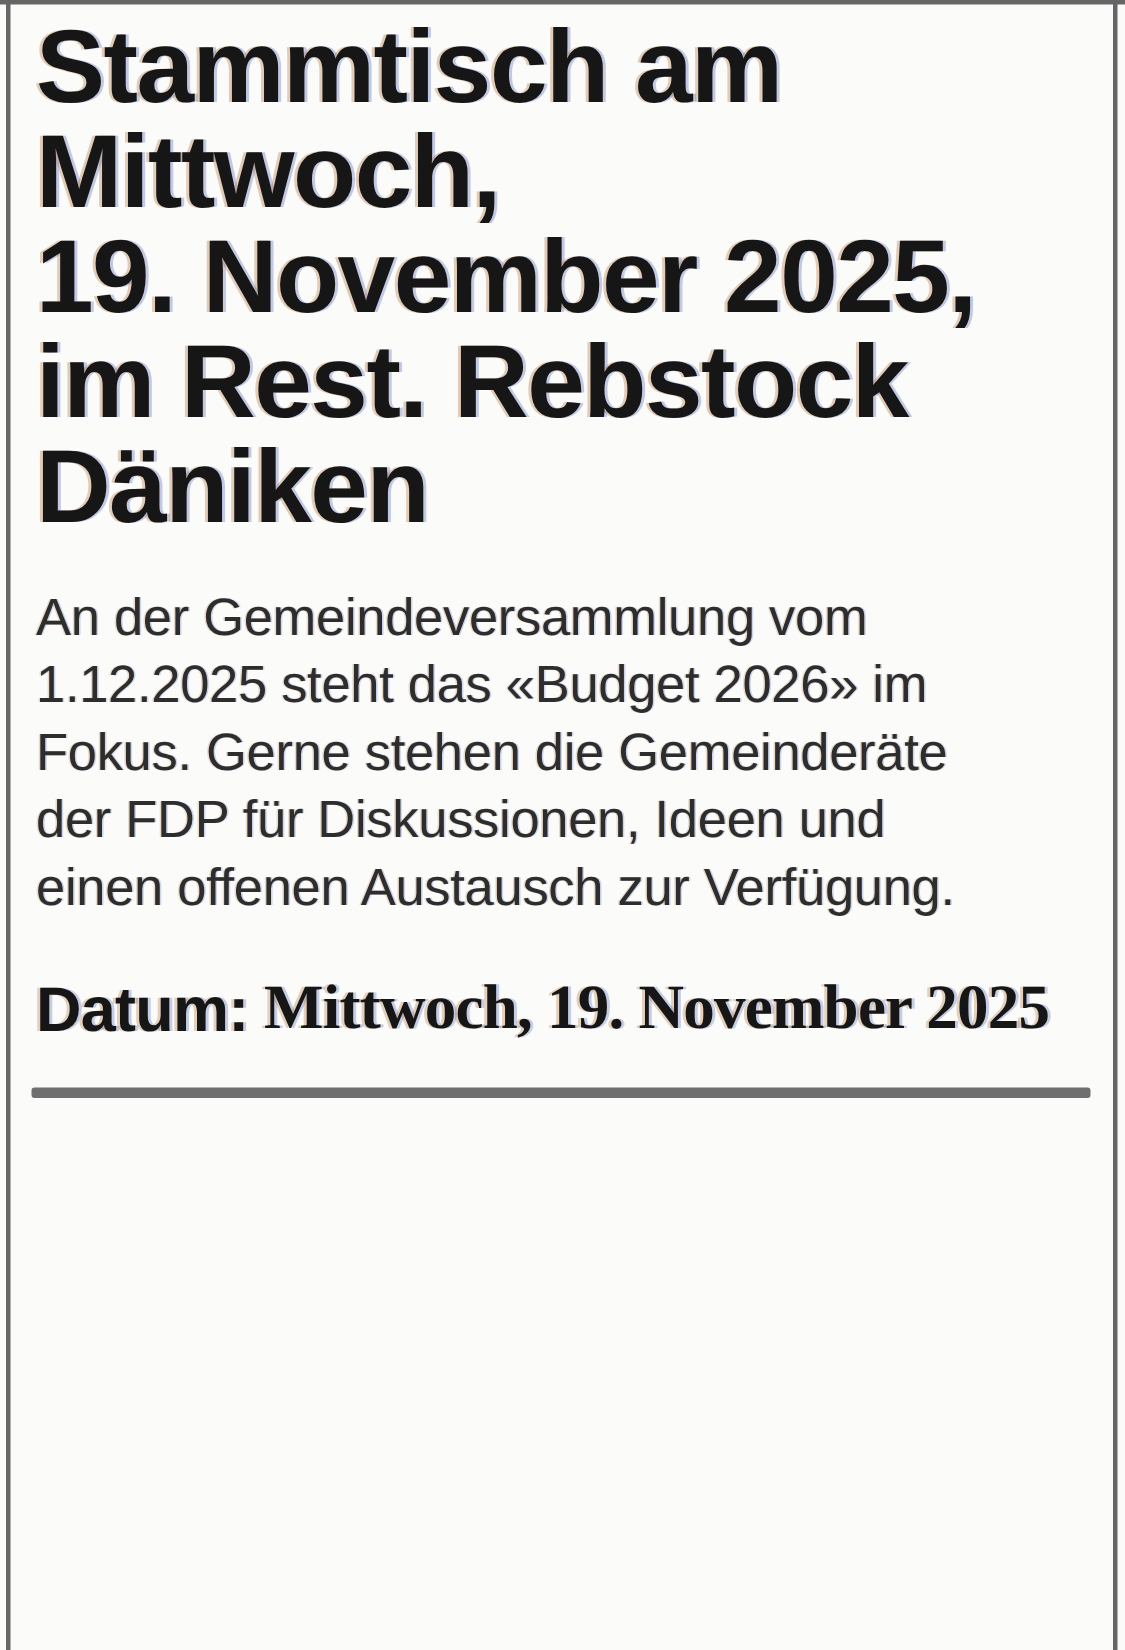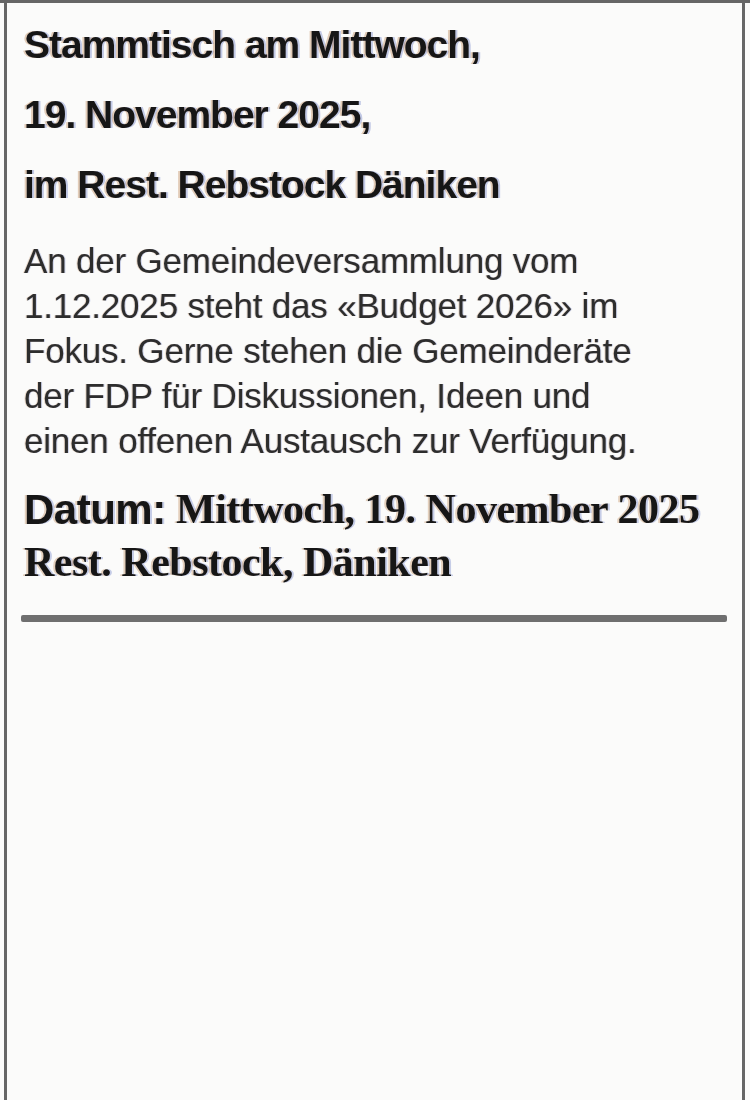--- a/index.html
+++ b/index.html
@@ -33,44 +33,44 @@
     top: 0; bottom: 0; right: 5px;
     width: 3px;
     background: var(--border, #666666);
   }
   .content {
     position: relative;
     padding: 10px 24px 0 24px;
   }
   .headline {
     margin: 0;
-    font-size: 39px;
+    font-size: 69px;
     line-height: 70px;
     font-weight: 700;
     letter-spacing: -1px;
     color: var(--heading-text, #161616);
     white-space: pre-line;
     text-shadow: -2px 0 0 rgba(168, 96, 34, 0.30), 2px 0 0 rgba(62, 86, 182, 0.30);
   }
   .para {
     margin: 0;
     margin-top: 16px;
     font-size: 35px;
     line-height: 45px;
     font-weight: 400;
     letter-spacing: -0.2px;
     color: var(--body-text, #2d2d2d);
     white-space: pre-line;
     text-shadow: -1px 0 0 rgba(168, 96, 34, 0.22), 1px 0 0 rgba(62, 86, 182, 0.24);
   }
   .para.first {
-    margin-top: 18px;
+    margin-top: 29px;
   }
   .details {
-    margin-top: 20px;
+    margin-top: 32px;
   }
   .detail-row {
     display: flex;
     font-size: 42px;
     line-height: 53px;
     font-weight: 700;
     letter-spacing: -0.5px;
     color: var(--heading-text, #161616);
     text-shadow: -2px 0 0 rgba(168, 96, 34, 0.28), 2px 0 0 rgba(62, 86, 182, 0.28);
   }
@@ -113,19 +113,18 @@
 
 
     <div class="details">
       <div class="detail-row">
         <span class="detail-label">Datum:</span>
         <span class="detail-value">Mittwoch, 19. November 2025</span>
       </div>
       <div class="detail-row">
       </div>
       <div class="detail-row">
-        <span class="detail-value">Rest. Rebstock, Däniken</span>
       </div>
     </div>
 
     <div class="bottom-rule"></div>
   </div>
 </div>
 
 </body></html>

